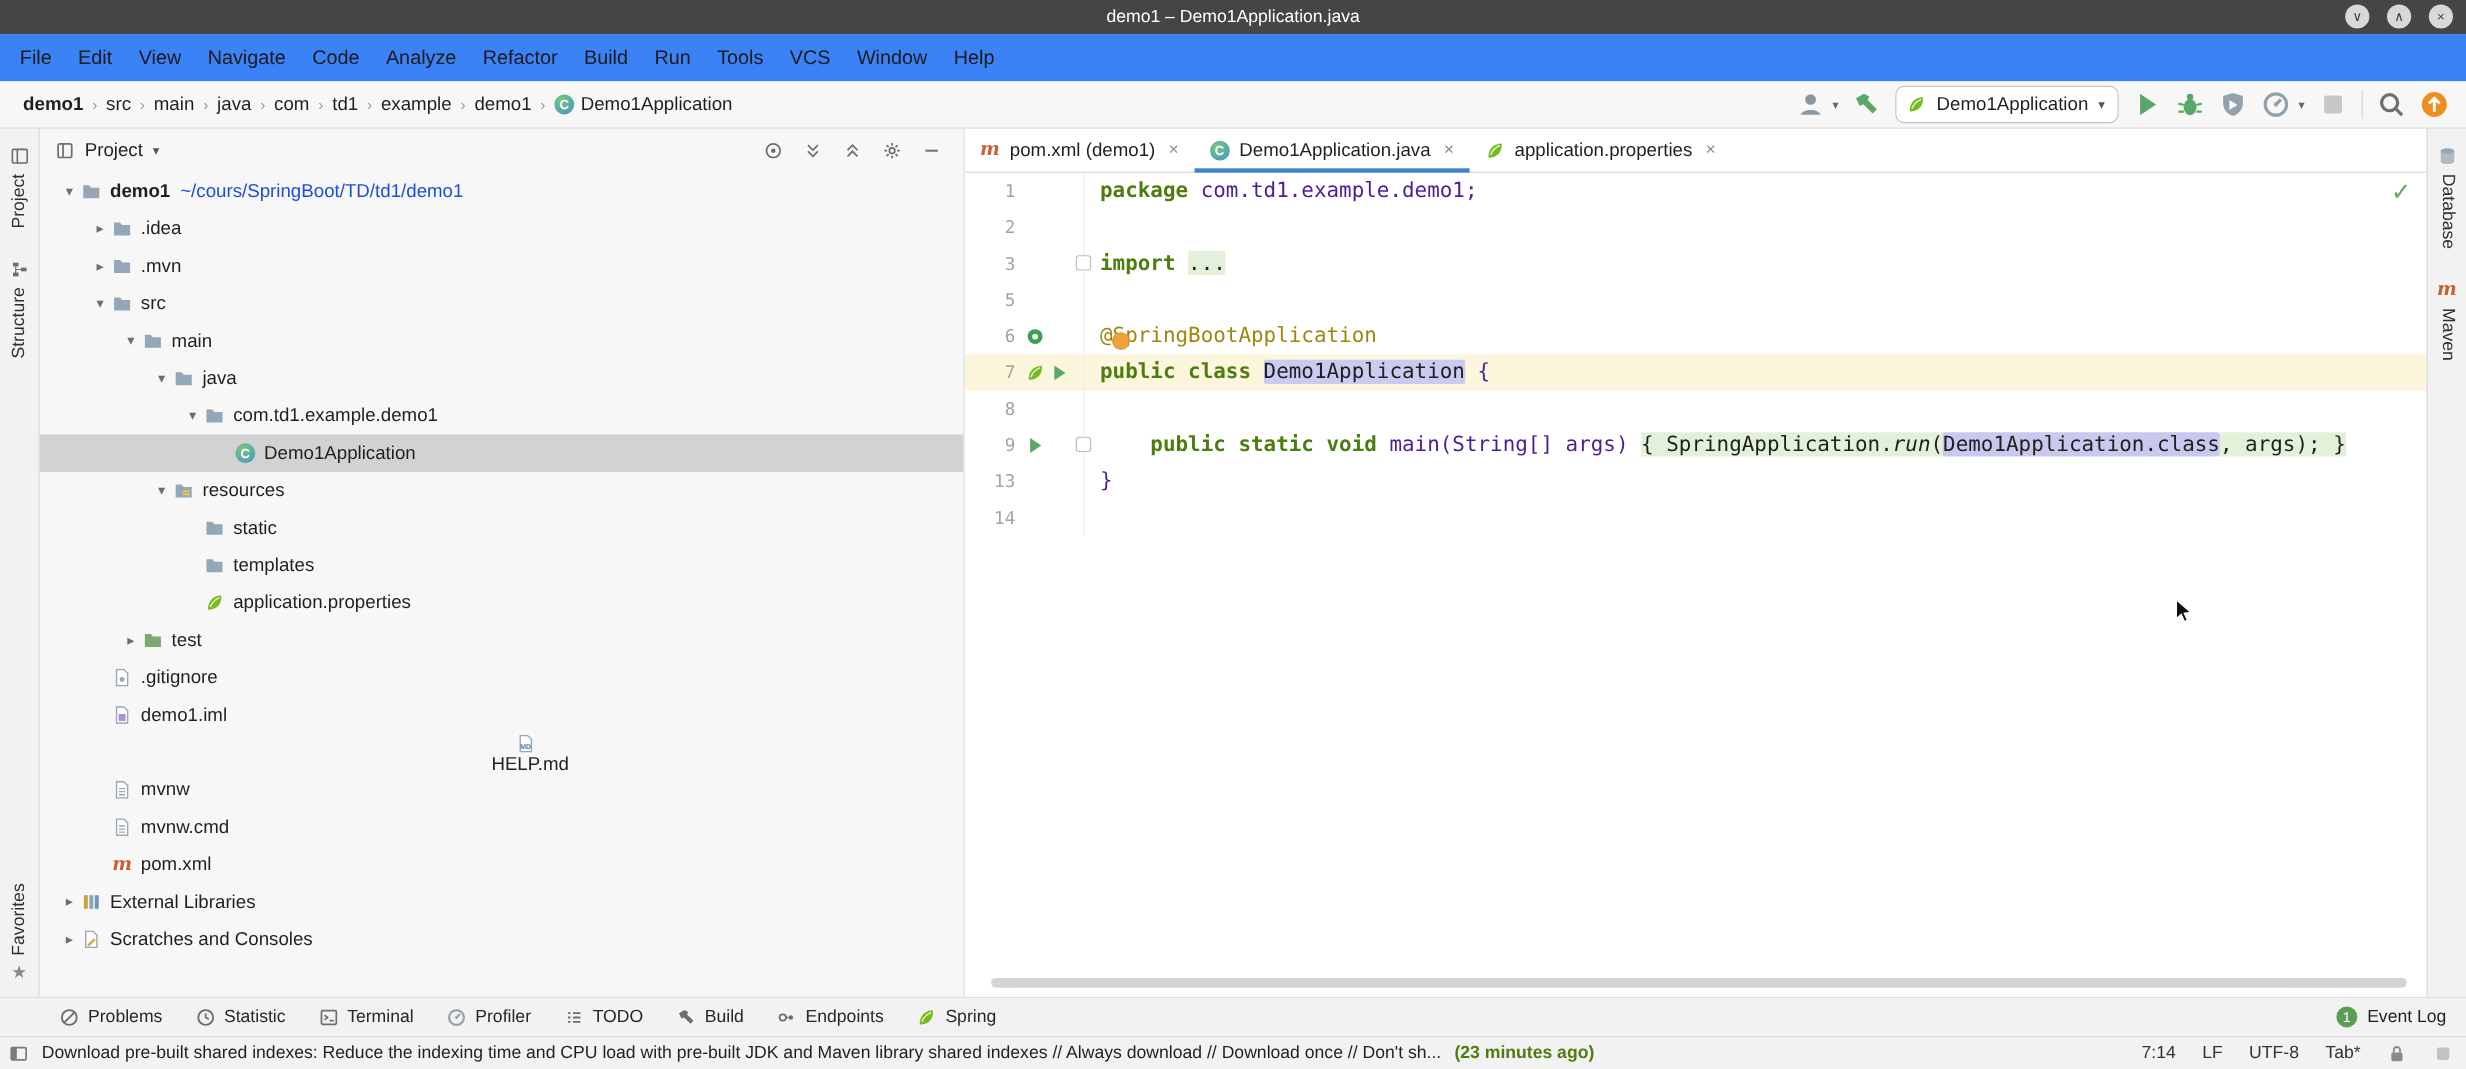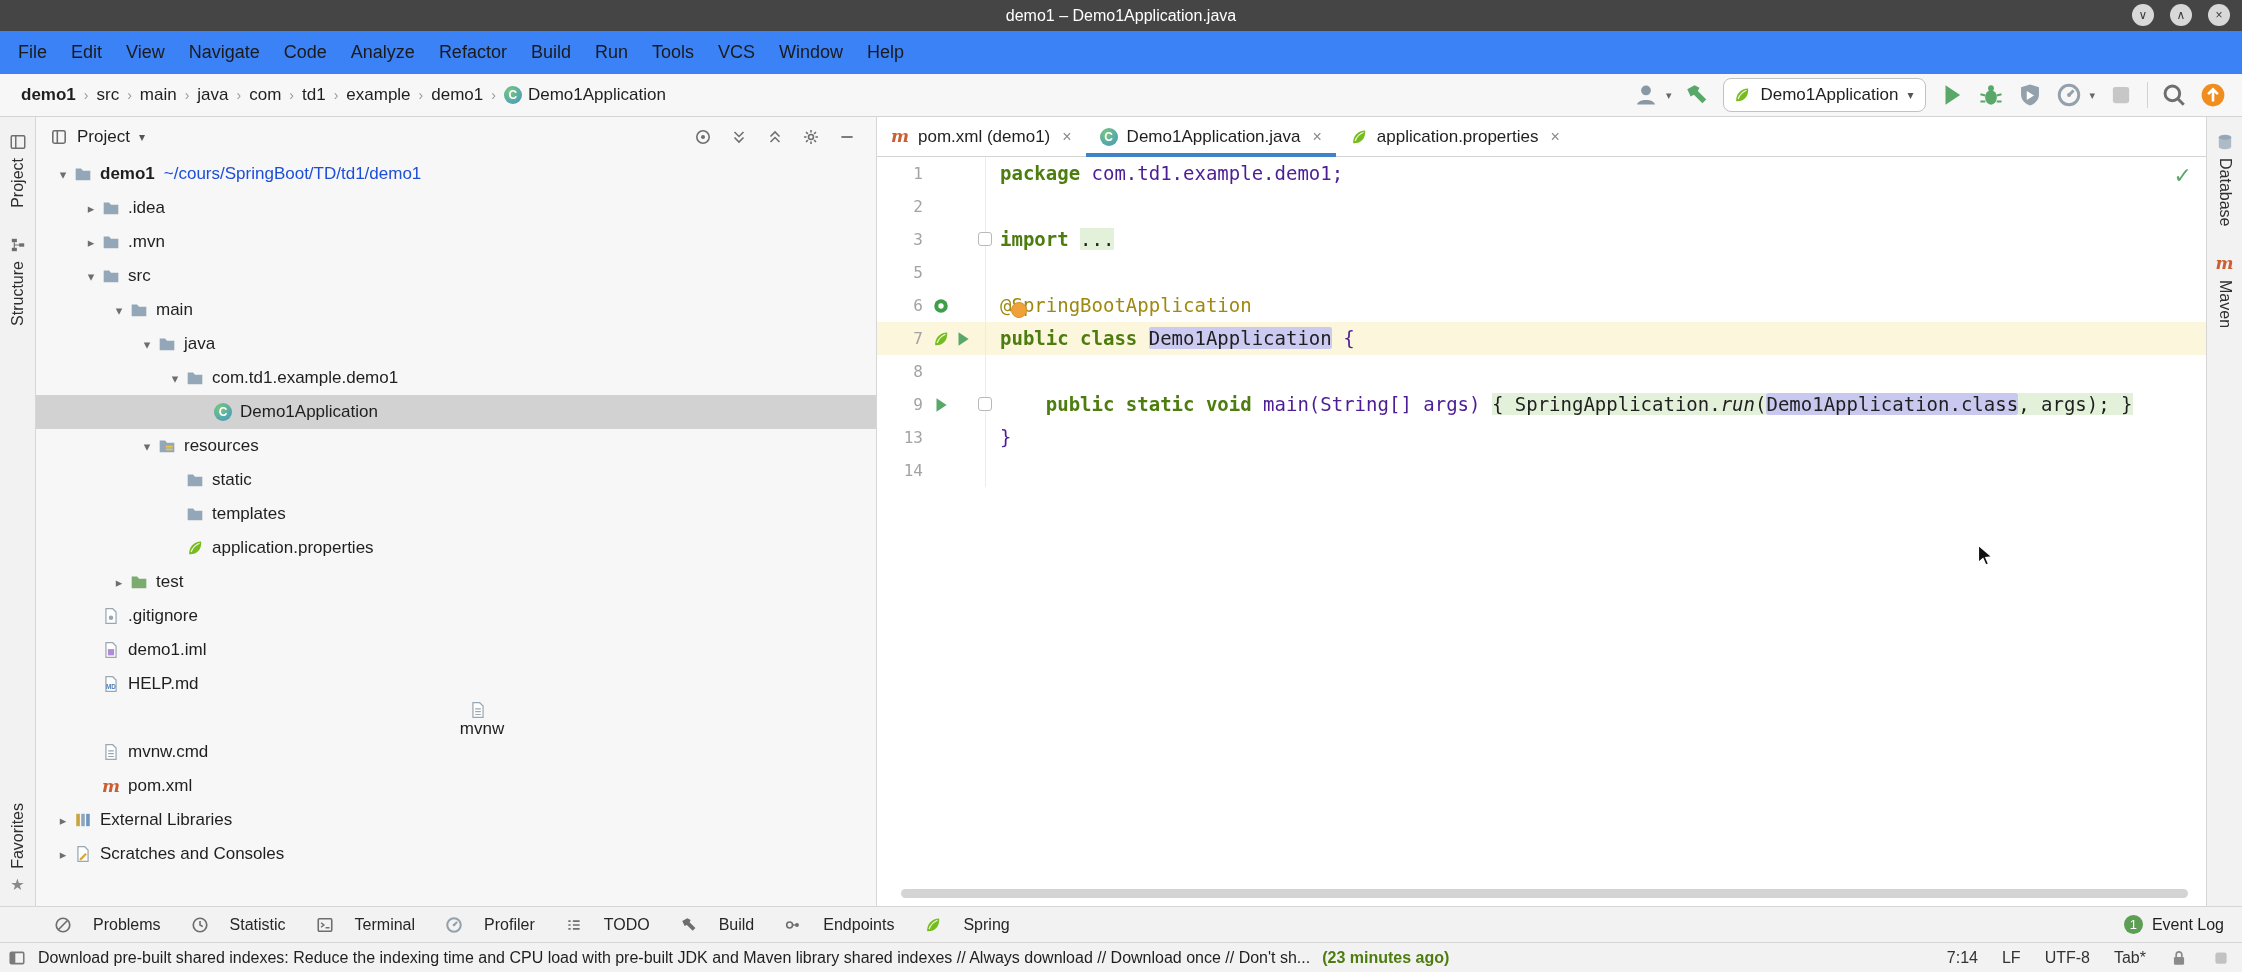--- a/index.html
+++ b/index.html
@@ -70,21 +70,21 @@
 .s-foldhl{background:#c9c8ef;border-radius:2px;}
 .seg-rel{position:relative;}
 .ann-dot{position:absolute;left:11px;top:8px;width:16px;height:16px;border-radius:50%;background:#f0a13a;border:1px solid #d8912c;}
 .foldbox{position:absolute;left:101px;top:9px;width:14px;height:14px;border:1px solid #b9b9b9;border-radius:3px;background:#fff;}
 .hscroll{position:absolute;left:24px;right:18px;bottom:8px;height:9px;border-radius:5px;background:#d4d4d4;}
 .check-ok{position:absolute;top:46px;right:14px;color:#59a869;font-weight:bold;font-size:22px;font-family:"DejaVu Sans",sans-serif;}
 .mouse-cursor{position:absolute;left:1096px;top:426px;}
 
 .bottom-bar{height:36px;background:#f2f2f2;border-top:1px solid #d6d6d6;display:flex;align-items:center;padding:0 18px 0 20px;}
 .b-items{display:flex;gap:30px;margin-left:34px;}
-.b-item{display:flex;align-items:center;gap:21px;font-size:16px;color:#262626;}
+.b-item{display:flex;align-items:center;gap:8px;font-size:16px;color:#262626;}
 .event-log{margin-left:auto;display:flex;align-items:center;gap:9px;font-size:16px;}
 .badge{width:19px;height:19px;border-radius:50%;background:#5c9e54;color:#fff;font-size:13px;display:flex;align-items:center;justify-content:center;}
 .status-bar{height:30px;background:#f2f2f2;border-top:1px solid #d6d6d6;display:flex;align-items:center;padding:0 12px 0 8px;gap:12px;font-size:16px;}
 .s-msg{white-space:nowrap;}
 .s-time{color:#4d7c0f;white-space:nowrap;font-weight:bold;}
 .s-right{margin-left:auto;display:flex;align-items:center;gap:24px;color:#333;}
 
 .ic{display:inline-flex;width:18px;height:18px;align-items:center;justify-content:center;flex:none;}
 .ic svg{width:100%;height:100%;display:block;}
 .cball{width:18px;height:18px;border-radius:50%;background:radial-gradient(circle at 35% 30%,#79c77c,#3f95c9);color:#fff;font-size:12px;font-weight:bold;display:flex;align-items:center;justify-content:center;}
@@ -437,31 +437,31 @@
         <div class="tree-row" style="padding-left: 44px;">
           <span class="chev"></span>
           <span class="ic ic-file-iml">
             <svg viewBox="0 0 16 16">
               <path d="M3.5 1.5h6l3 3v10h-9z" fill="#fff" stroke="#9aa7b0" stroke-width="1.1"></path>
               <rect x="5.2" y="7.2" width="5.6" height="5.6" fill="#b08bd8"></rect>
             </svg>
           </span>
           <span class="tree-label">demo1.iml</span>
         </div>
-        <div class="tree-row" style="padding-left: 44px;">
+        <div class="tree-row" style="padding-left: 44px; flex-direction: column;">
           <span class="chev"></span>
           <span class="ic ic-file-md">
             <svg viewBox="0 0 16 16">
               <path d="M3.5 1.5h6l3 3v10h-9z" fill="#fff" stroke="#9aa7b0" stroke-width="1.1"></path>
               <text x="3.6" y="12.4" font-size="5.6" font-weight="bold" fill="#4a7ab5" font-family="sans-serif">MD</text>
             </svg>
           </span>
           <span class="tree-label">HELP.md</span>
         </div>
-        <div class="tree-row" style="padding-left: 44px; flex-direction: column;">
+        <div class="tree-row" style="padding-left: 44px;">
           <span class="chev"></span>
           <span class="ic ic-file-lines">
             <svg viewBox="0 0 16 16">
               <path d="M3.5 1.5h6l3 3v10h-9z" fill="#fff" stroke="#9aa7b0" stroke-width="1.1"></path>
               <path d="M5.5 7h5M5.5 9.5h5M5.5 12h5" stroke="#9aa7b0" stroke-width="1.1"></path>
             </svg>
           </span>
           <span class="tree-label">mvnw</span>
         </div>
         <div class="tree-row" style="padding-left: 44px;">

